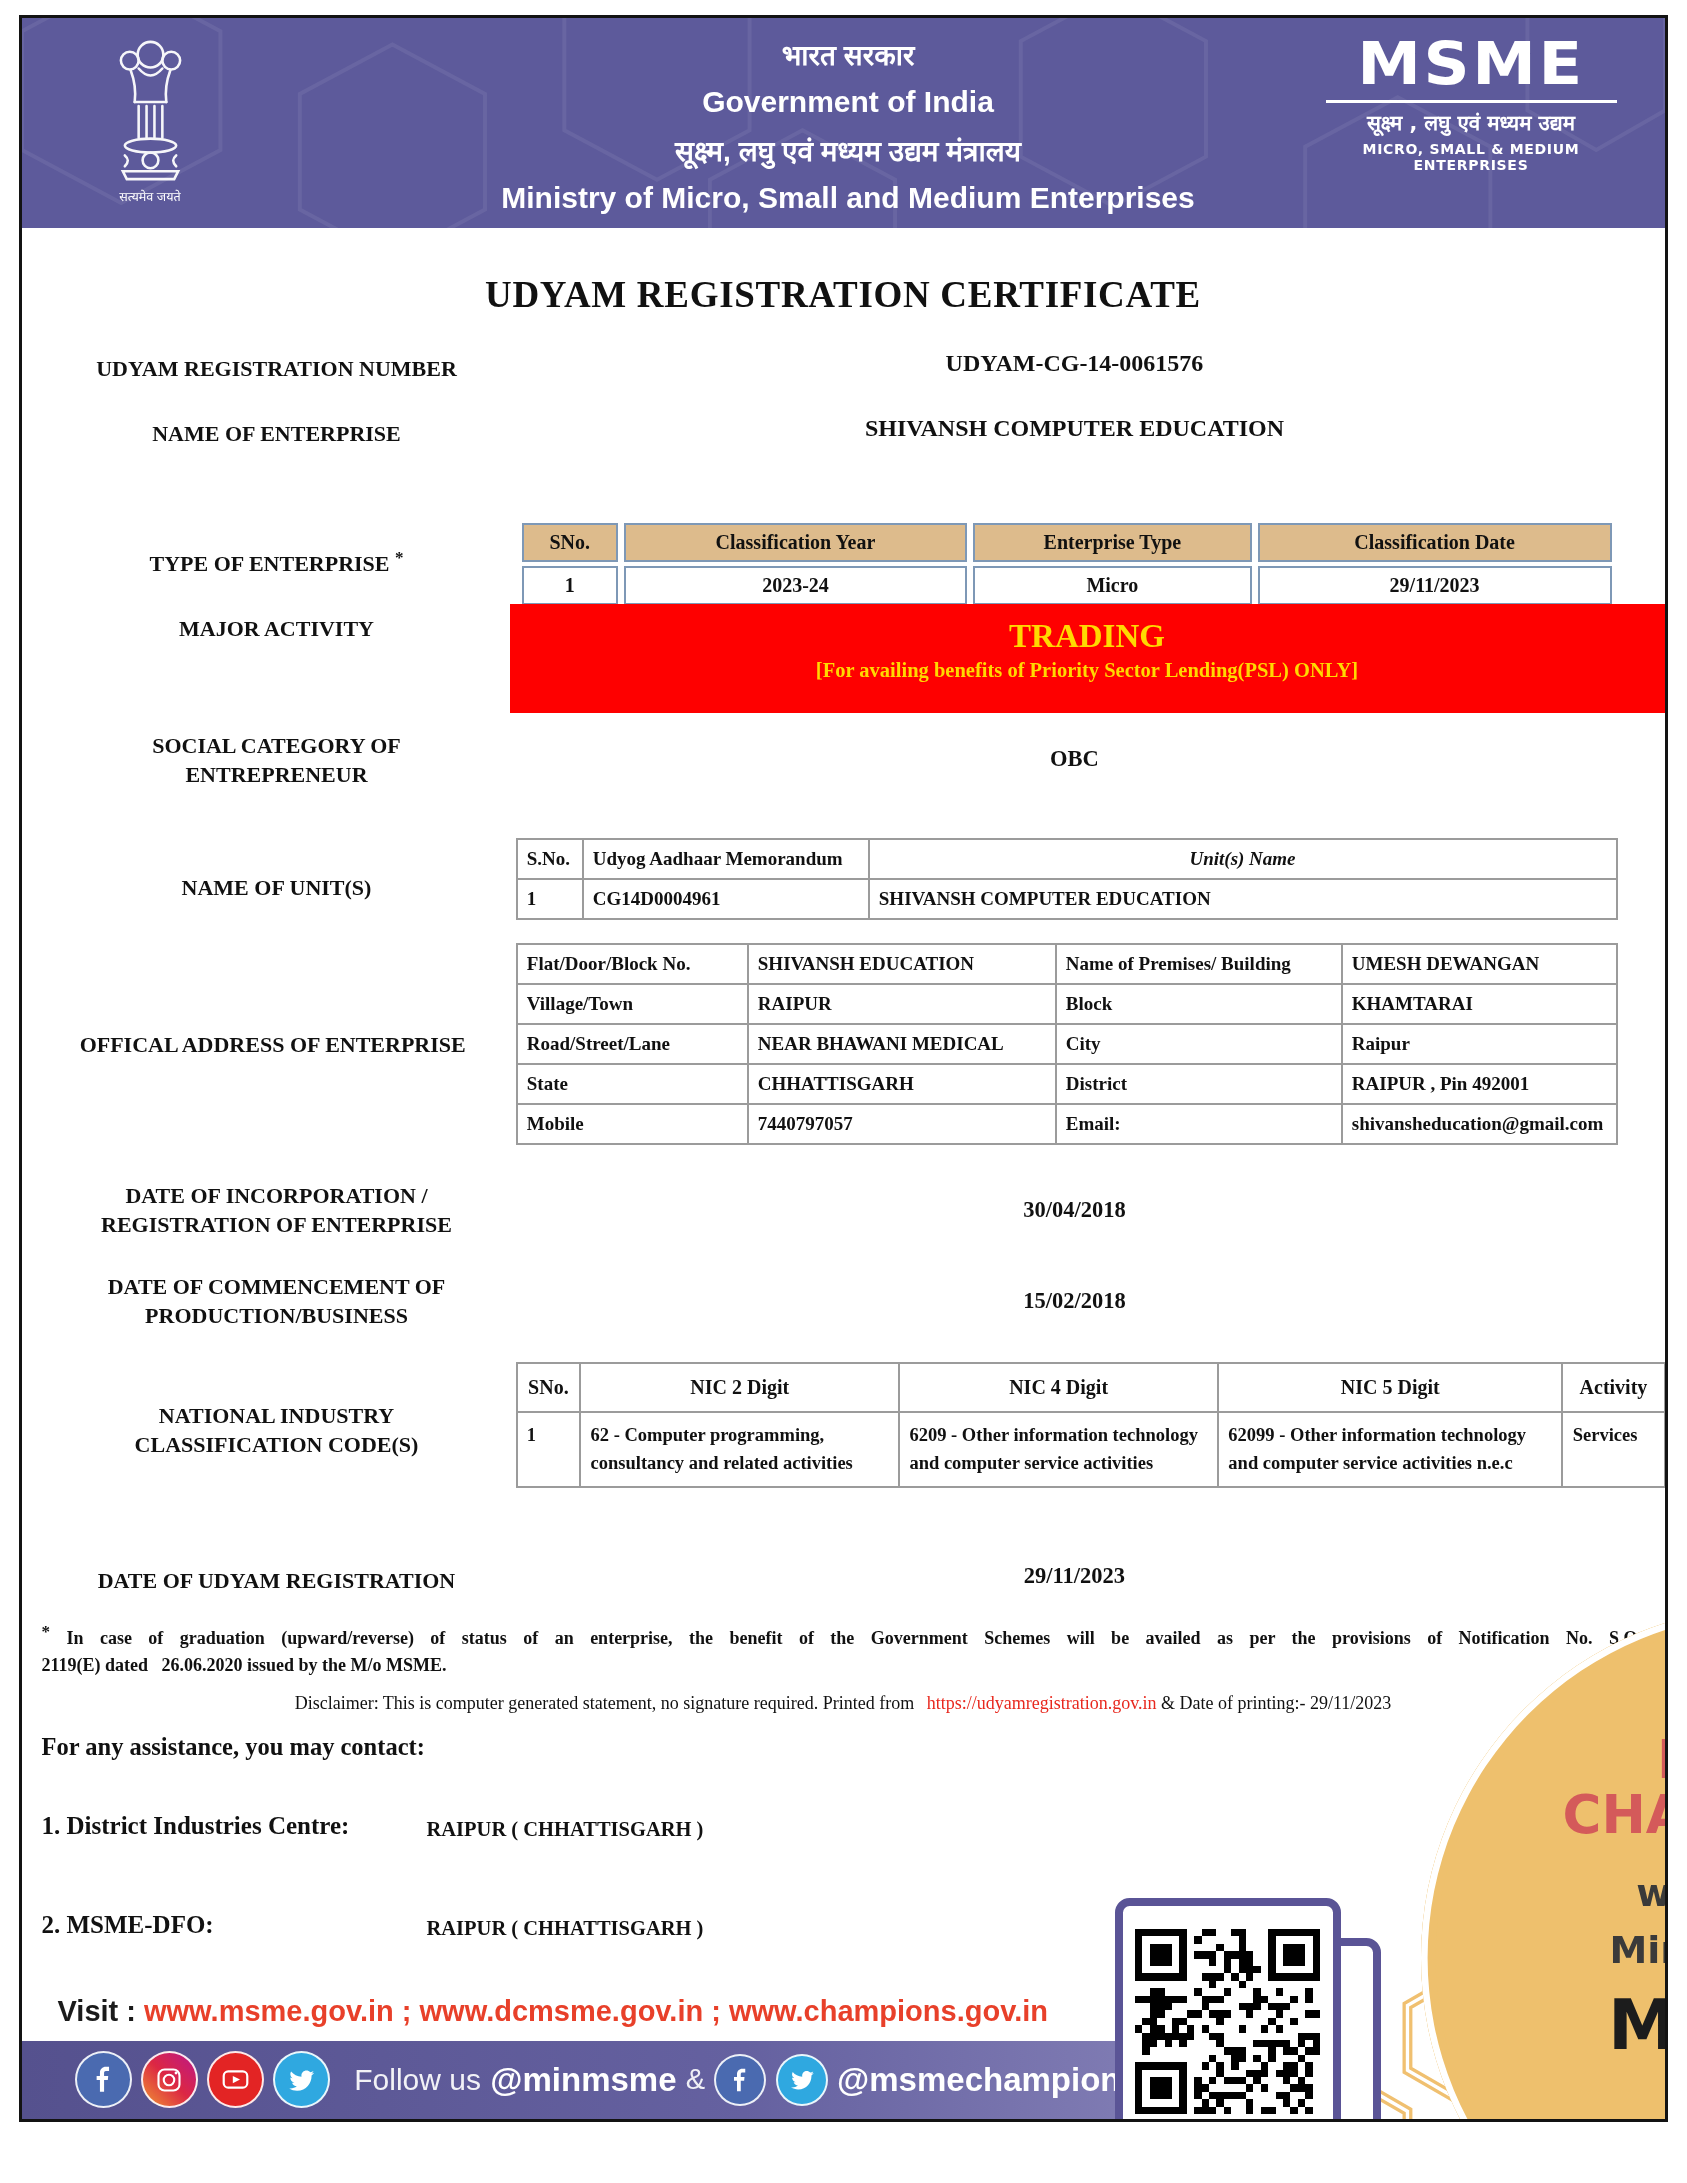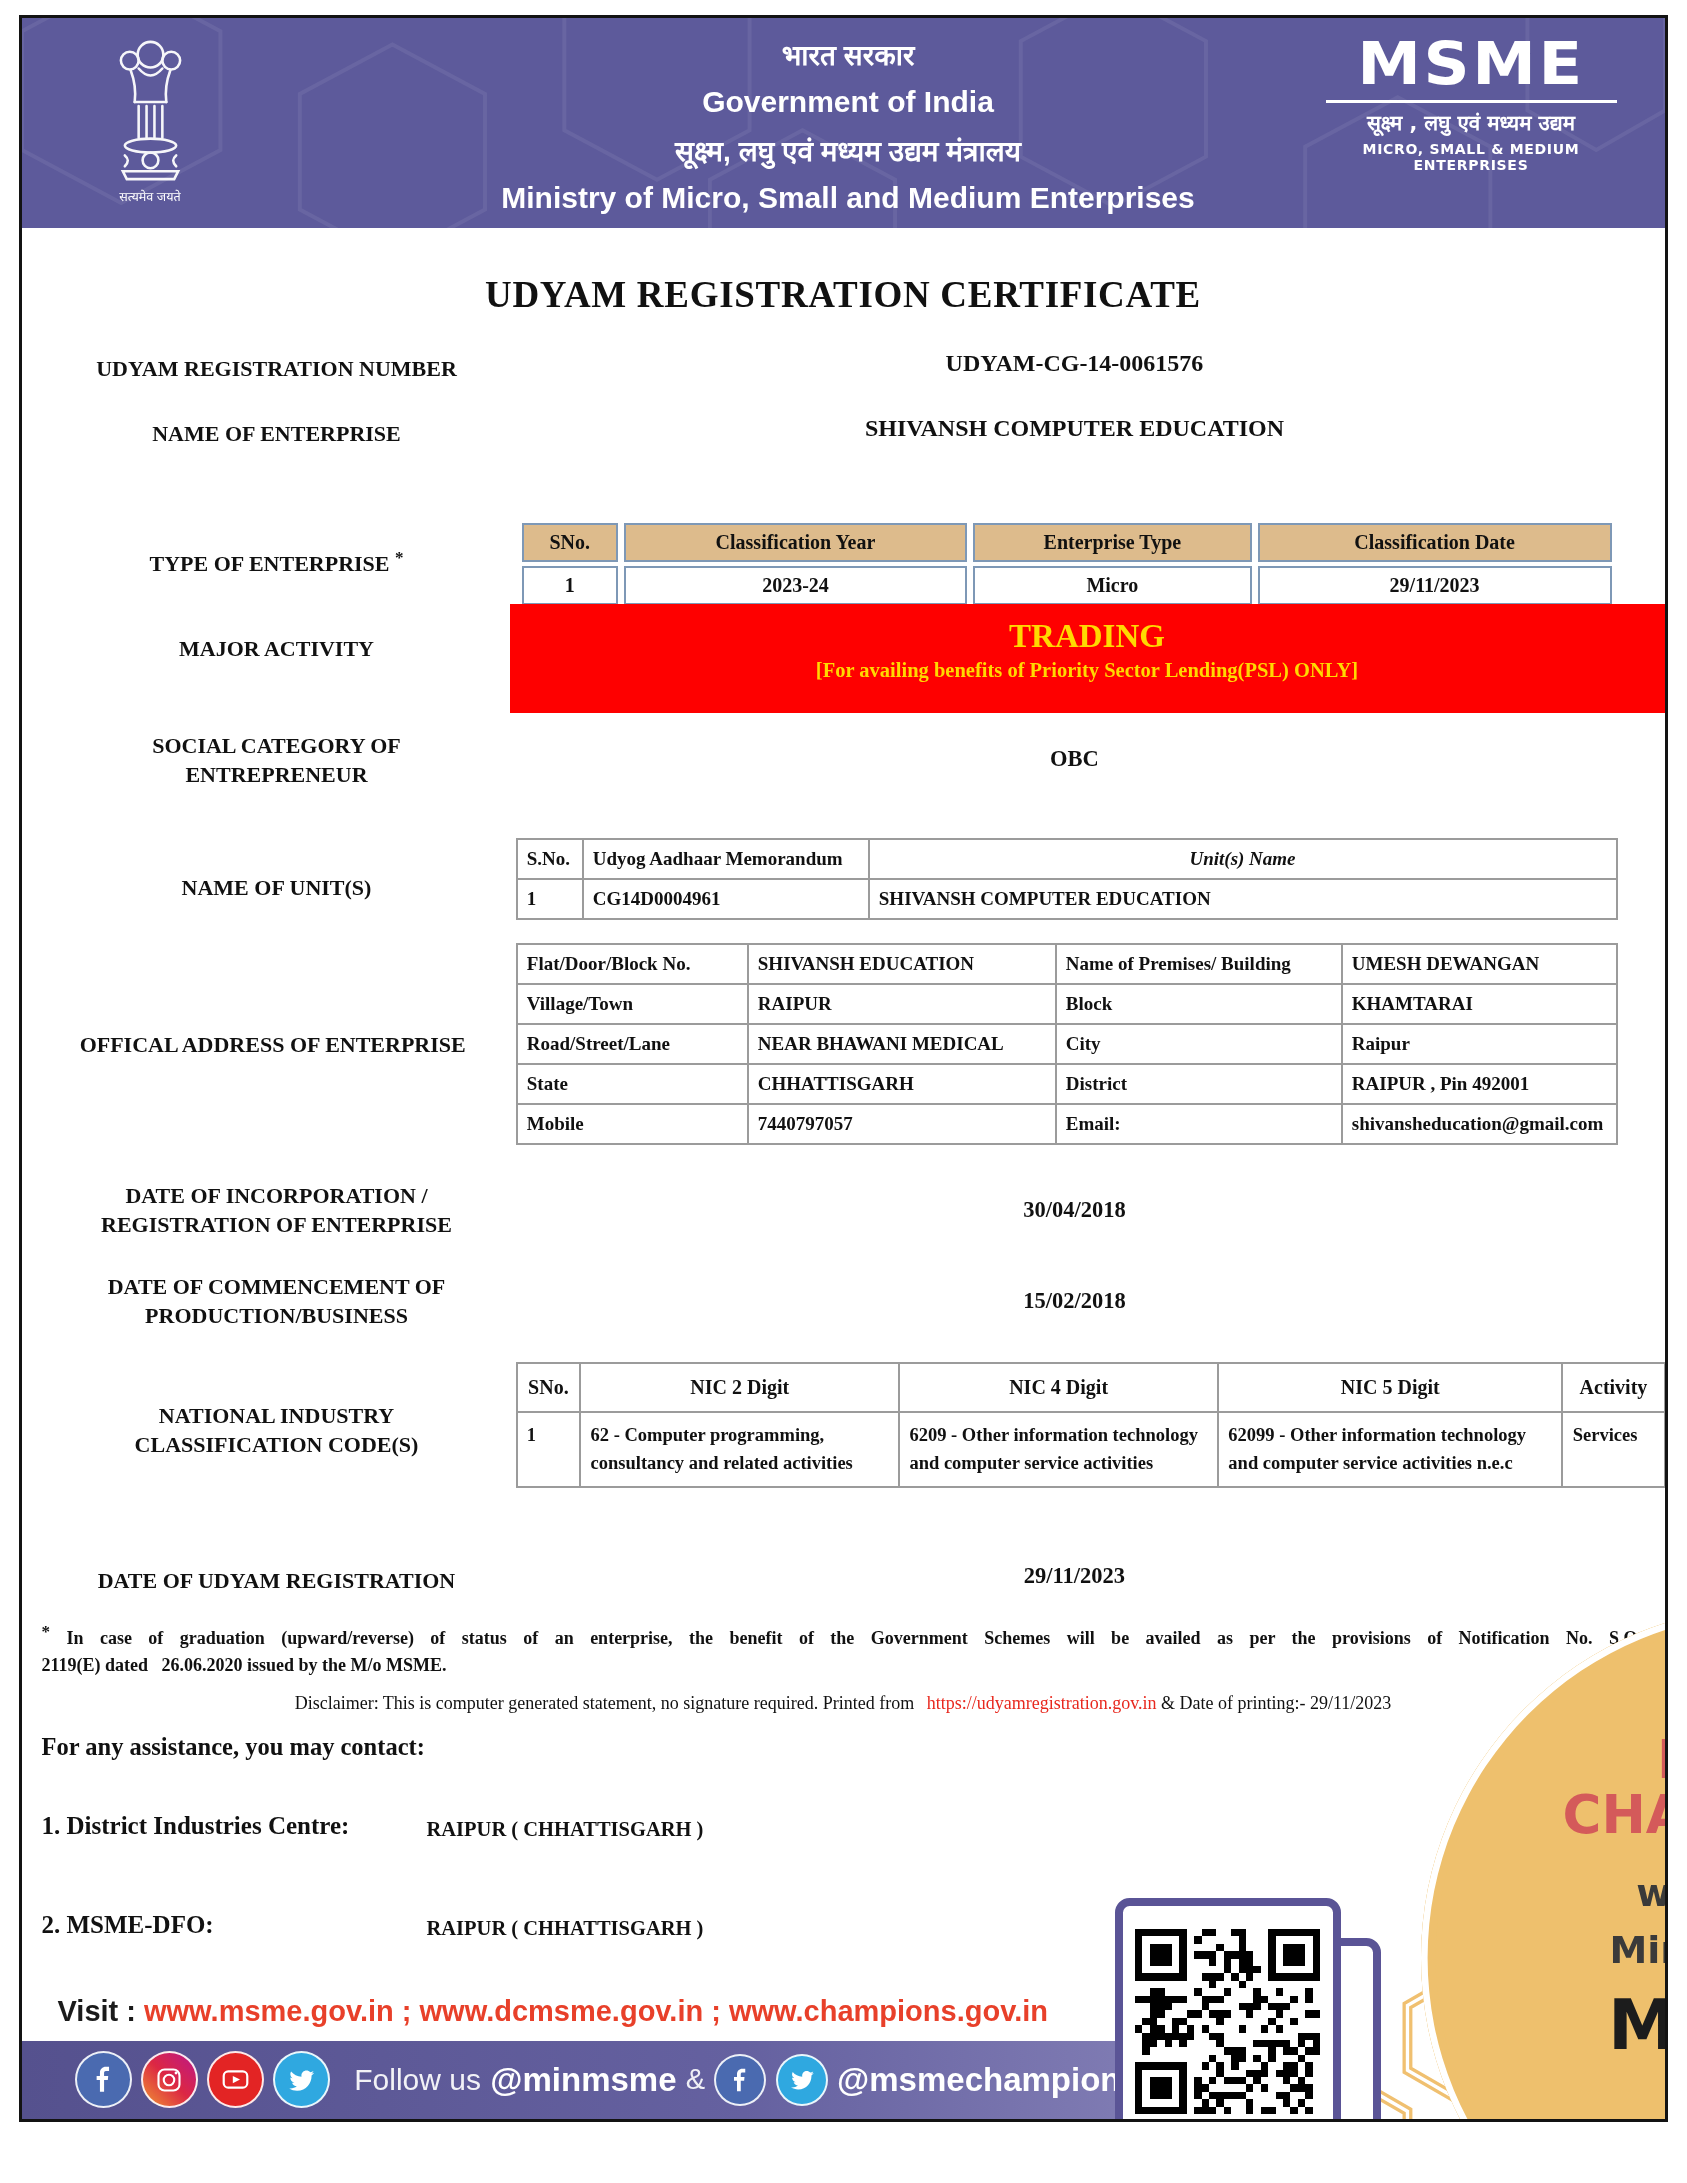--- a/index.html
+++ b/index.html
@@ -184,21 +184,21 @@
     </tr>
     <tr>
       <td>1</td>
       <td>2023-24</td>
       <td>Micro</td>
       <td>29/11/2023</td>
     </tr>
   </tbody>
       </table>
 
-  <div class="abs lbl" style="top:616px;">MAJOR ACTIVITY</div>
+  <div class="abs lbl" style="top:596px;">MAJOR ACTIVITY</div>
   <div class="banner">
     <div class="banner-main">TRADING</div>
     <div class="banner-note">[For availing benefits of Priority Sector Lending(PSL) ONLY]</div>
   </div>
 
   <div class="abs val val-sm" style="top:728px;">OBC</div>
   <div class="abs lbl" style="top:713px;">
     <span>SOCIAL CATEGORY OF</span><br>
     <span>ENTREPRENEUR</span>
   </div>

